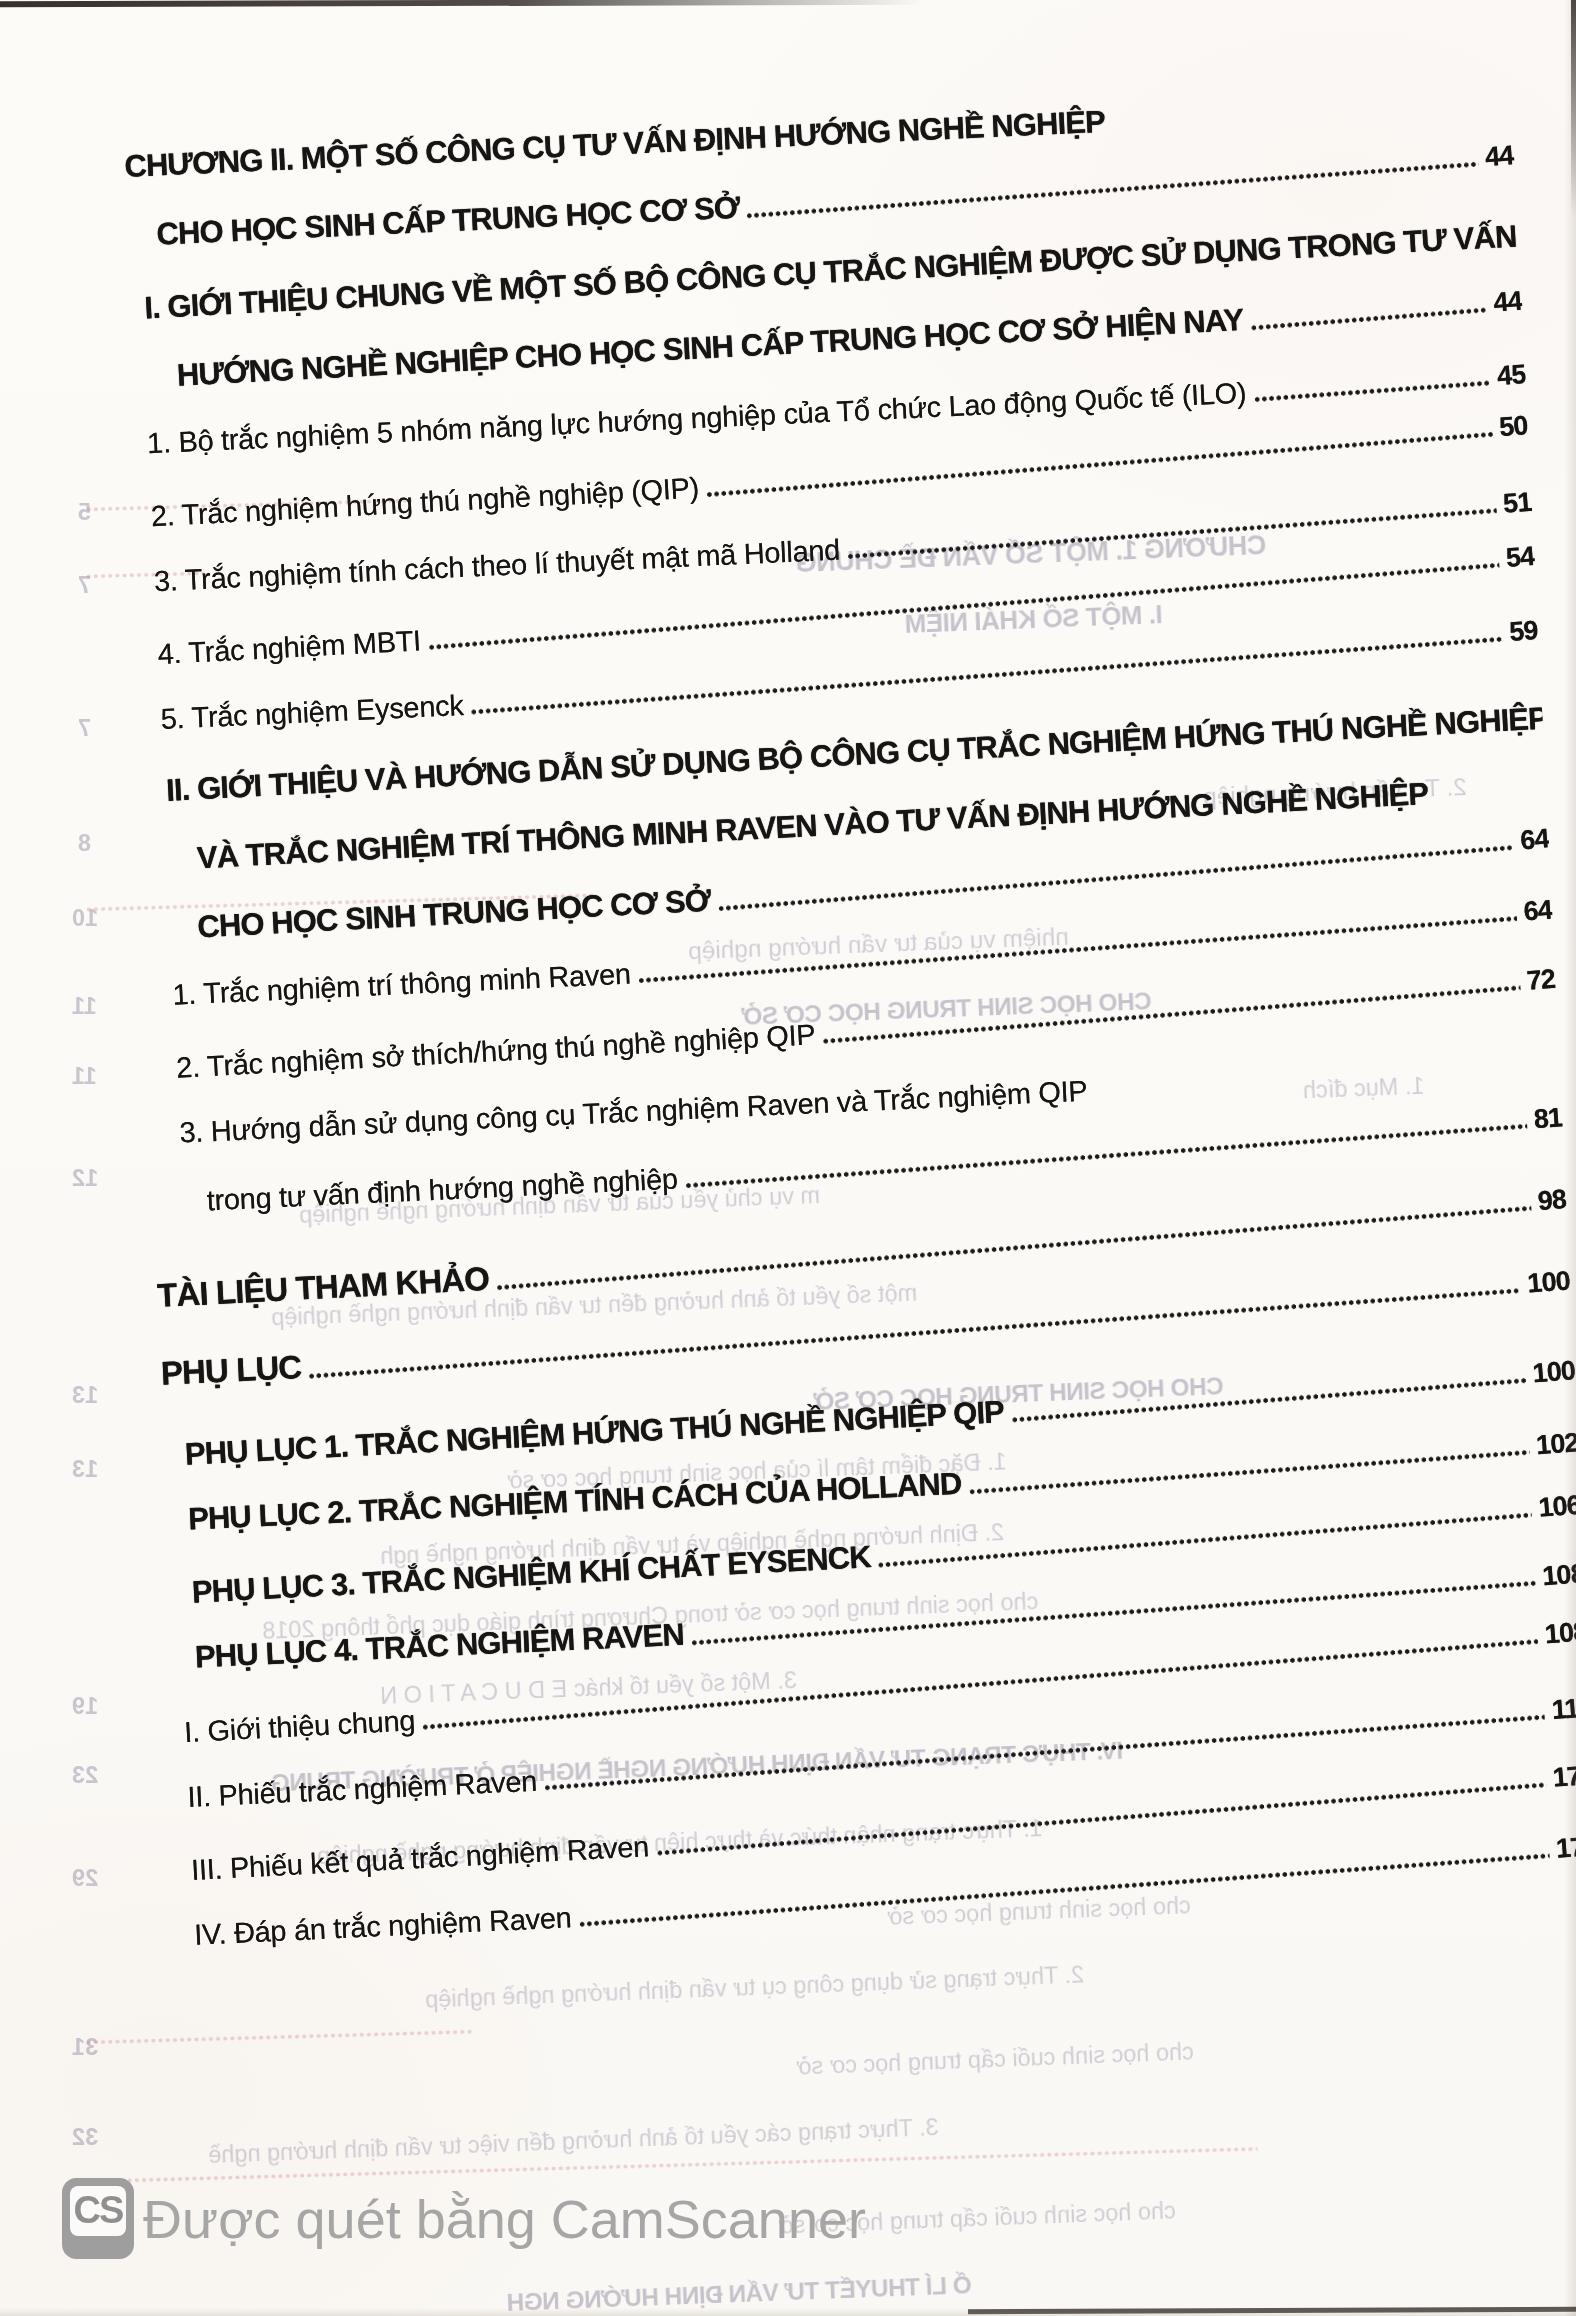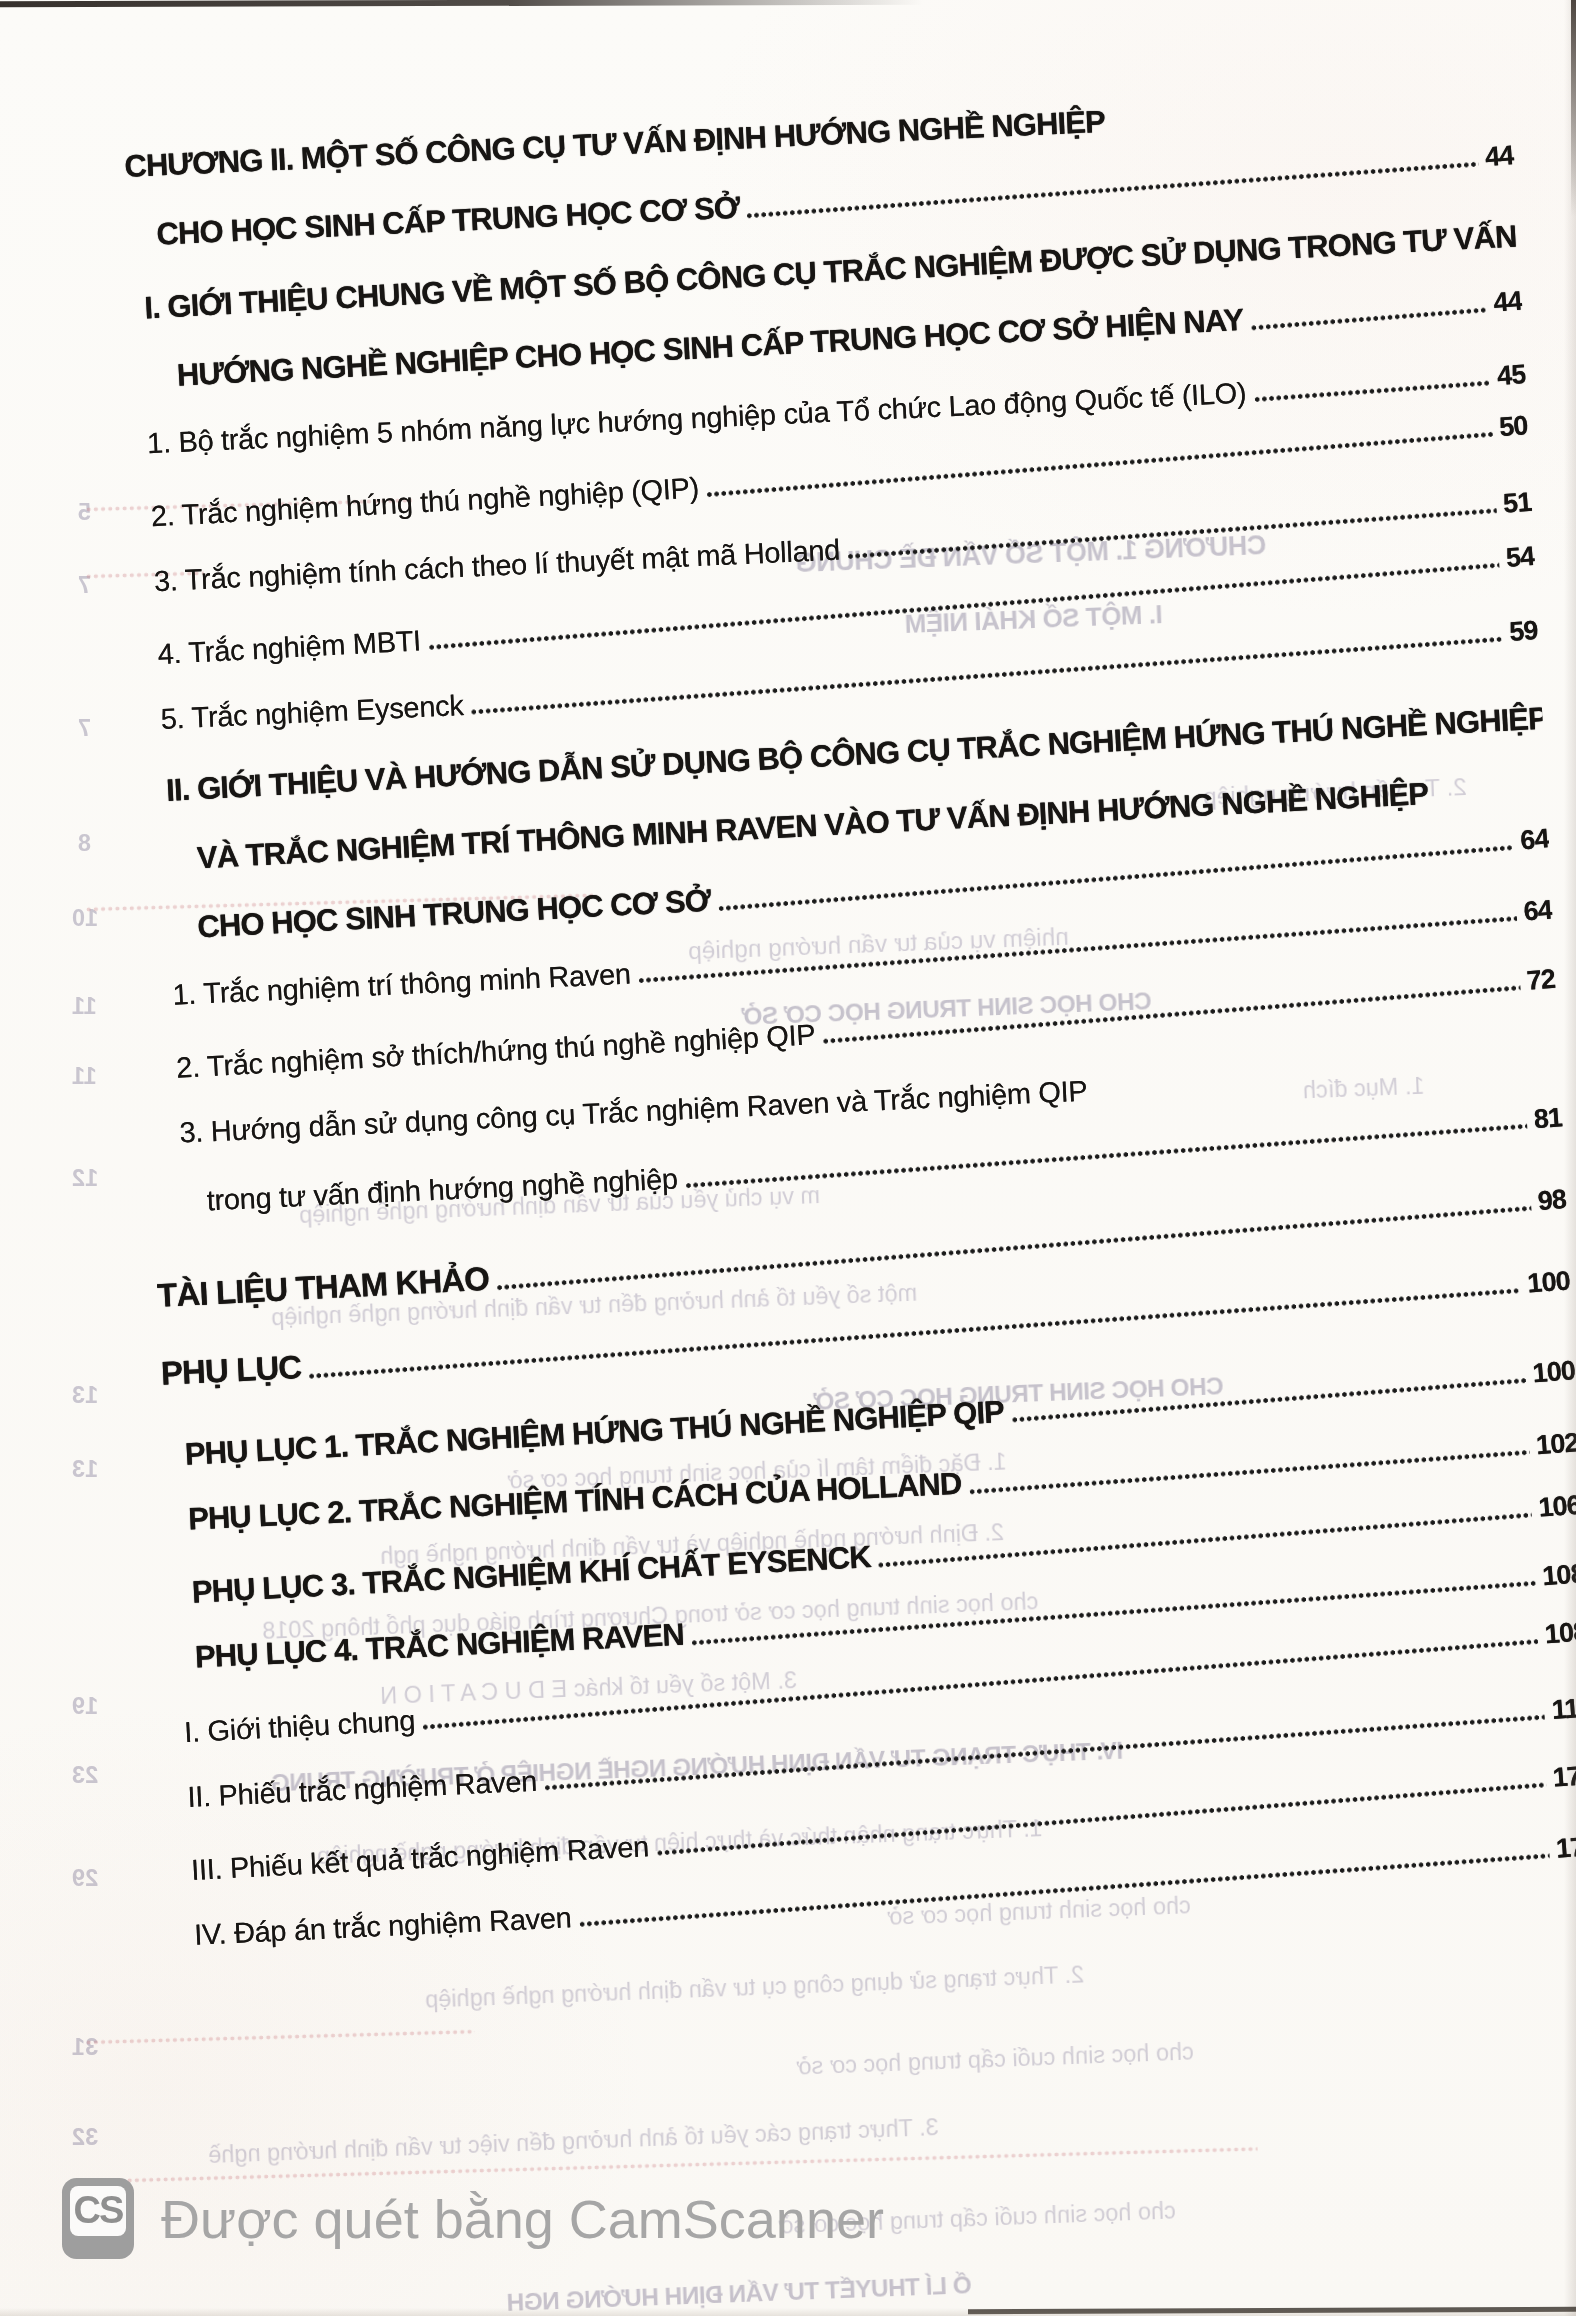--- a/index.html
+++ b/index.html
@@ -49,21 +49,21 @@
   .entry:nth-child(even){transform:rotate(-0.15deg);}
   .tail{flex:1;display:flex;align-items:flex-end;min-width:0;margin-left:7.2px;
     transform:rotate(-1.4deg);transform-origin:left bottom;}
   .leader{flex:1;height:7.2px;margin:0 7.2px 6.3px 0;
     background-image:radial-gradient(circle at 3.2px 3.6px, #191919 2px, rgba(0,0,0,0) 2.6px);
     background-size:7.2px 7.2px;background-repeat:repeat-x;}
   .pg{font-size:27px;font-weight:700;letter-spacing:-0.9px;
     text-shadow:0 0 0.7px rgba(10,8,6,0.8);}
 
   
-  .wm{position:absolute;left:62px;top:2178px;display:flex;align-items:center;gap:27px;}
+  .wm{position:absolute;left:62px;top:2178px;display:flex;align-items:center;gap:9px;}
   .wm-badge{position:relative;width:72px;height:81px;background:#9e9e9e;border-radius:14.5px;}
   .wm-badge-inner{position:absolute;left:8.1px;right:8.1px;top:8.1px;bottom:23.5px;background:#fbfaf9;
     border-radius:8.1px;display:flex;align-items:center;justify-content:center;
     font-weight:700;font-size:38px;color:#8f8f8f;letter-spacing:-1.8px;}
   .wm-label{font-size:54px;color:#a6a6a6;font-weight:400;white-space:nowrap;}
 </style>
 </head>
 <body>
 
 <div class="page">

